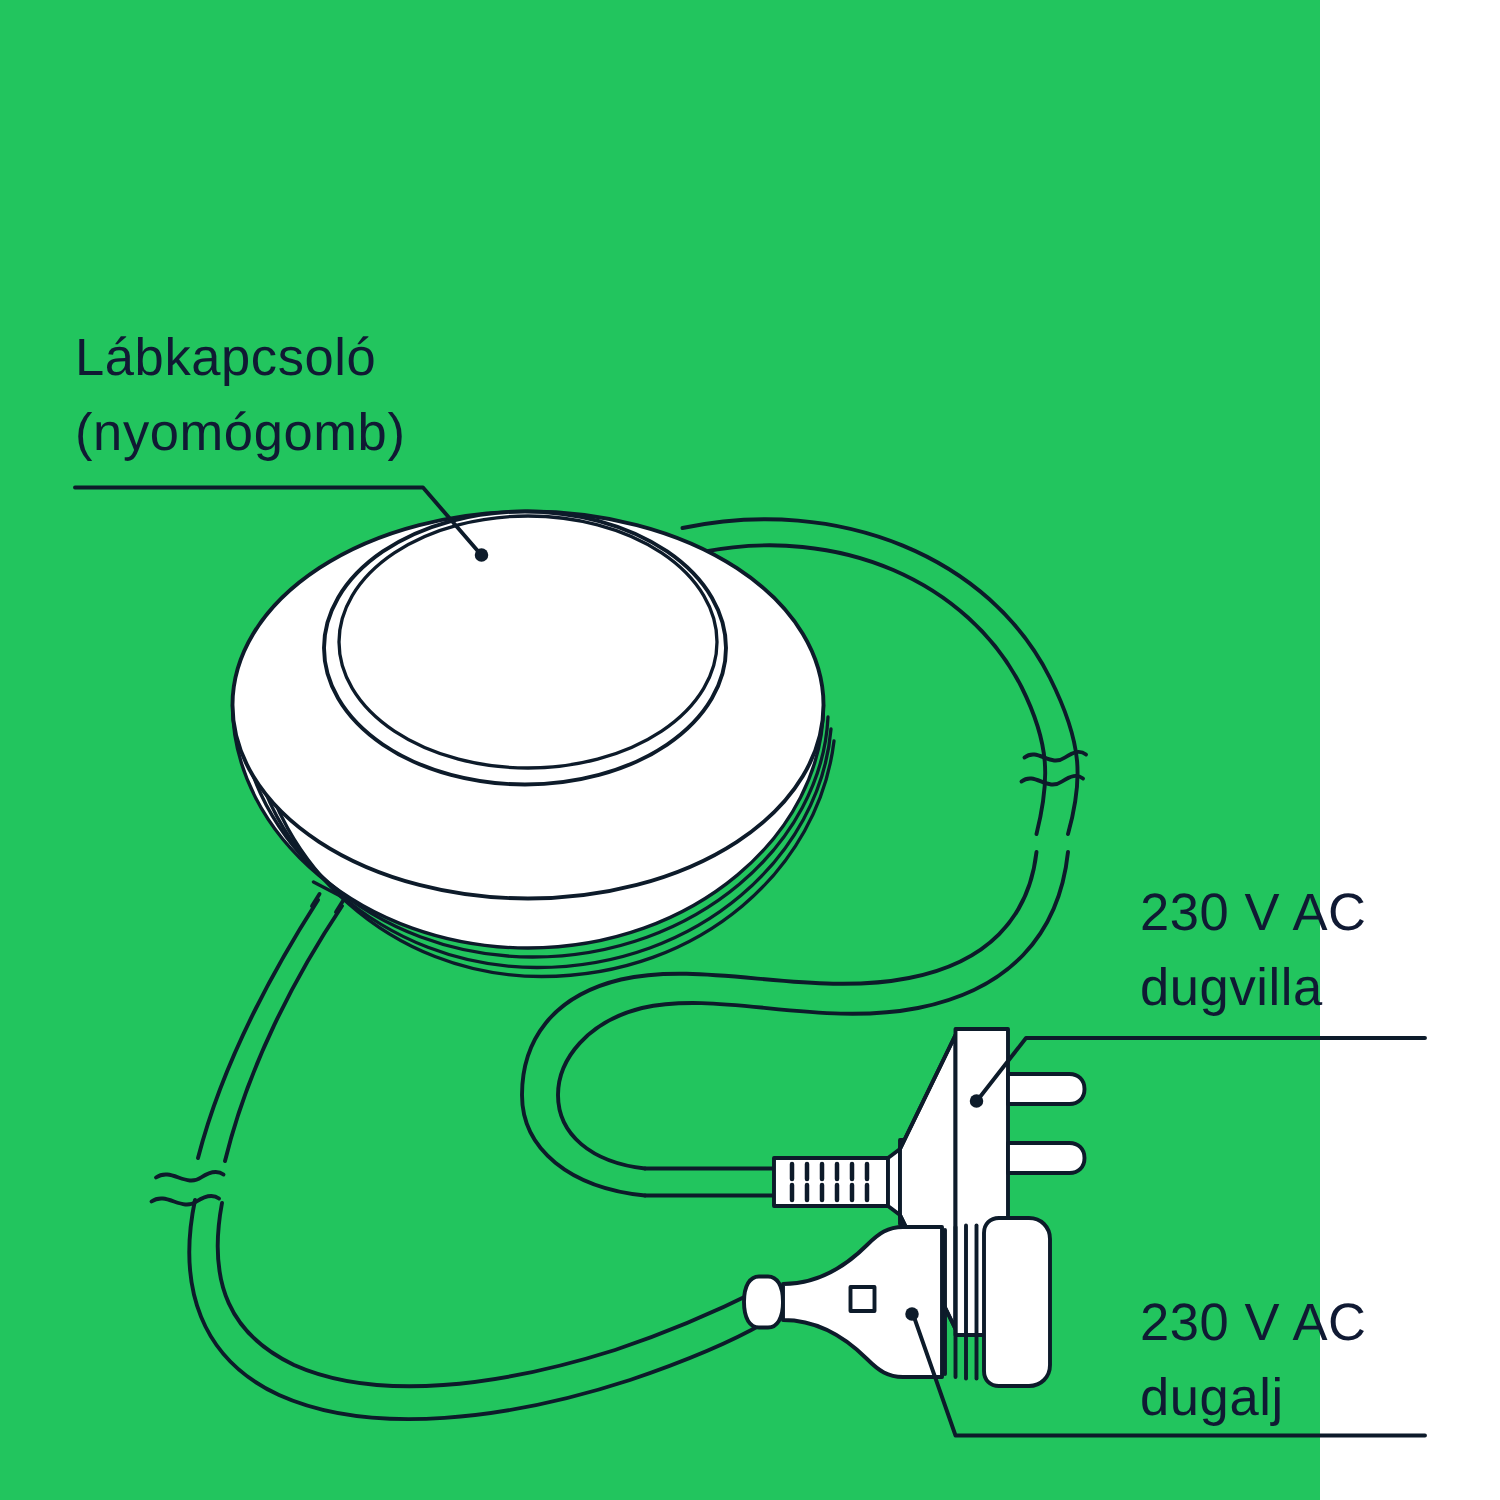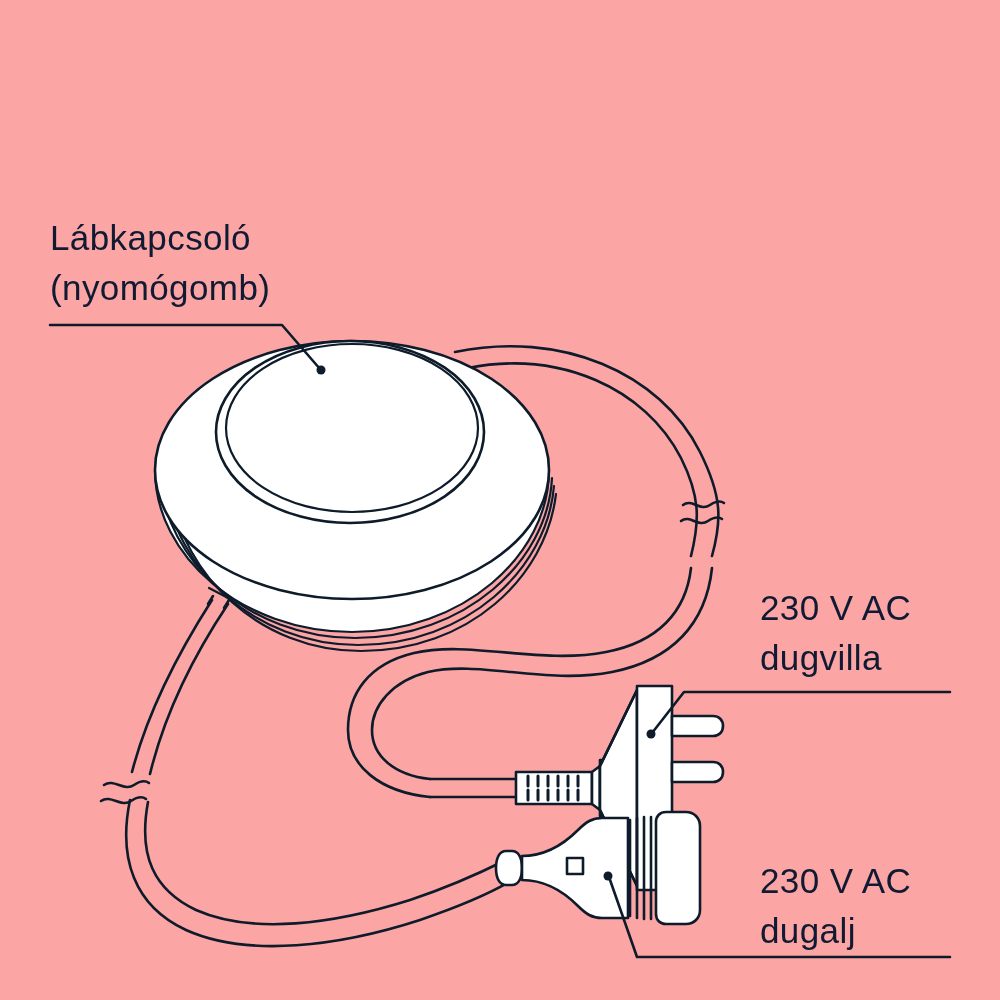--- a/index.html
+++ b/index.html
@@ -8,23 +8,23 @@
     background: #ffffff;
   }
   body {
     width: 1000px;
     height: 1000px;
     font-family: "Liberation Sans", sans-serif;
     overflow: hidden;
   }
   #diagram-root {
     position: relative;
-    width: 1000px;
+    width: 880px;
     height: 1000px;
-    background: #fca5a5;
+    background: #22c55e;
   }
   svg#figure {
     display: block;
     width: 1000px;
     height: 1000px;
   }
   .ln {
     fill: none;
     stroke: #0d1b2a;
     stroke-linecap: round;

